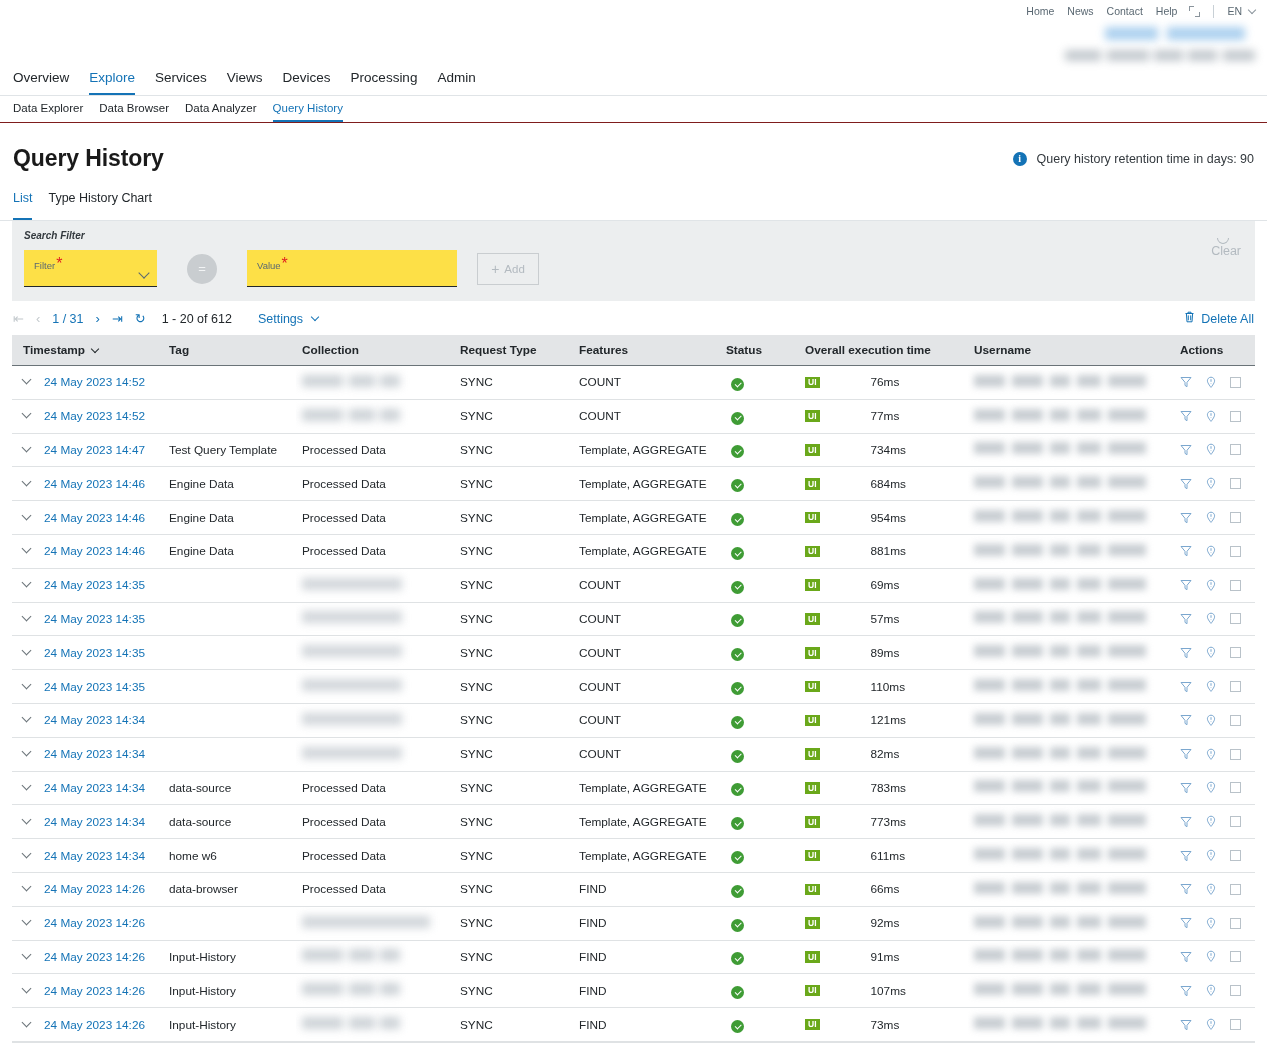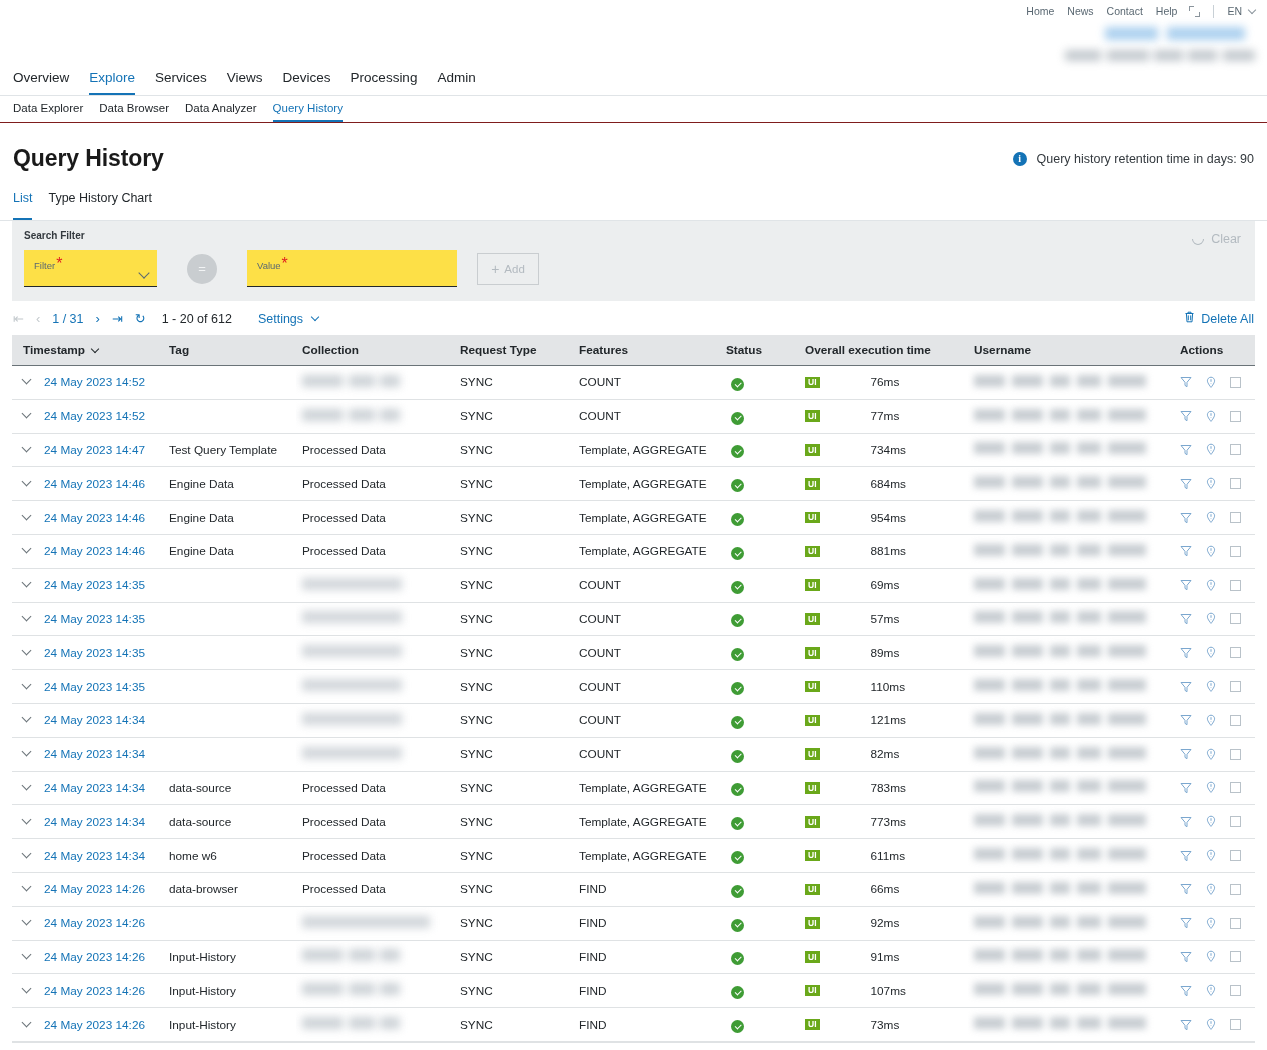--- a/index.html
+++ b/index.html
@@ -168,21 +168,21 @@
   }
   .view-tab.active { color: #1473b6; border-bottom-color: #1473b6; }
 
   
   .filter-panel {
     margin: 0 12px;
     background: #eceeef;
     padding: 9px 12px 14px 12px;
     position: relative;
   }
-  .filter-legend { font-size: 10px; font-weight: bold; color: #33393e; margin-bottom: 9px; }
+  .filter-legend { font-size: 10px; font-weight: bold; color: #33393e; margin-bottom: 9px; font-style: italic; }
   .filter-row { display: flex; align-items: center; }
   .field {
     background: #fde047;
     border-bottom: 1.5px solid #22272b;
     height: 37px;
     position: relative;
     padding: 5px 10px 0 10px;
   }
   .field-label { font-size: 9.5px; color: #5a6872; }
   .req { color: #e02020; margin-left: 1px; }
@@ -208,21 +208,21 @@
     background: transparent;
     color: #b3bac0;
     font-size: 11.5px;
     display: flex; align-items: center; justify-content: center;
     cursor: default;
   }
   .plus { font-size: 14px; margin-right: 5px; font-weight: 300; }
   .clear-btn {
     position: absolute; top: 11px; right: 14px;
     display: flex; align-items: center;
-    font-size: 12.5px; color: #b3bac0; cursor: default;
+    font-size: 12.5px; color: #b3bac0; cursor: default; flex-direction: column;
   }
   .refresh-ic {
     display: inline-block;
     width: 12px; height: 12px;
     border: 1.4px solid currentColor;
     border-radius: 50%;
     border-top-color: transparent;
     border-right-color: transparent;
     margin-right: 7px;
     transform: rotate(-45deg);

